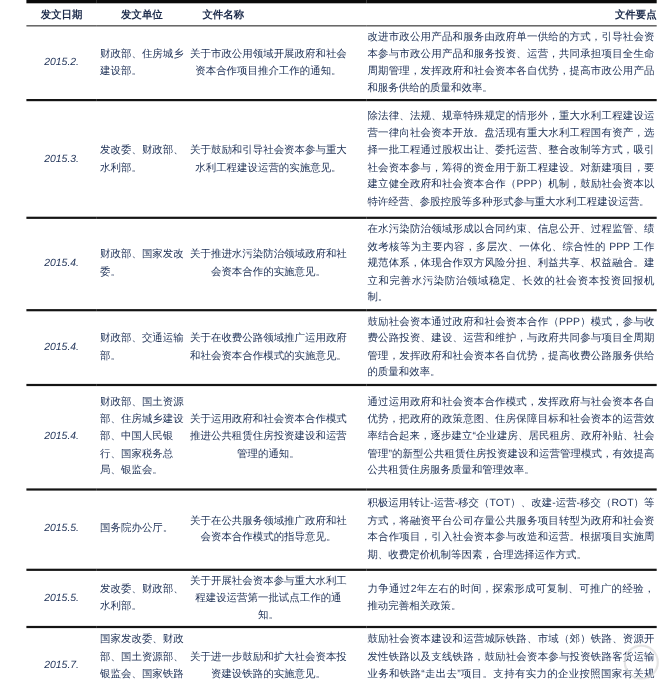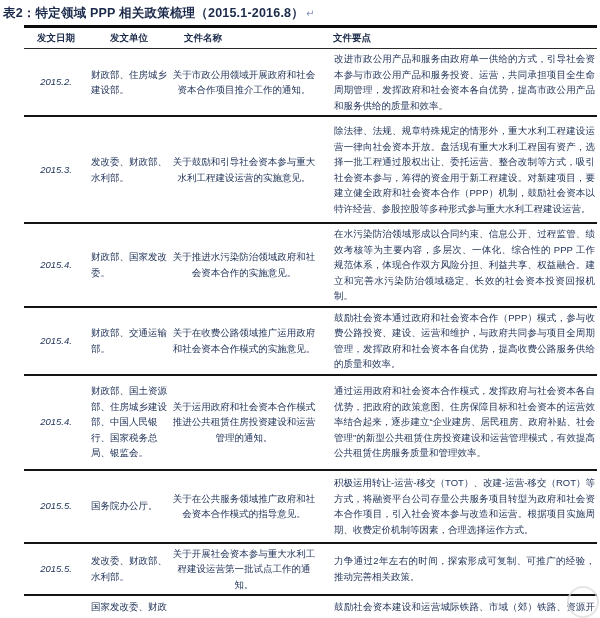--- a/index.html
+++ b/index.html
@@ -16,21 +16,21 @@
   col.c-date   { width:64px; }
   col.c-unit   { width:82px; }
   col.c-name   { width:163px; }
   col.c-points { width:264px; }
 
   thead th { font-size:9.5px; font-weight:bold; color:#1b2a4a;
              border-top:3px solid #0b0b0b; border-bottom:1px solid #2a2a2a;
              padding:4px 0 3px 0; height:13px; vertical-align:middle; }
   th.h-date, th.h-unit { }
   th.h-name { text-align:left; padding-left:14px; }
-  th.h-points { text-align:left; }
+  th.h-points { text-align:right; }
 
   tbody td { font-size:9.5px; line-height:15.5px; vertical-align:middle;
              border-bottom:2px solid #141414; padding-top:2px; padding-bottom:2px; }
   td.date   { text-align:center; white-space:nowrap;font-style:italic; }
   td.unit   { padding-left:3px; padding-right:3px; }
   td.name   { text-align:center; padding-right:16px; }
   td.points { text-align:left; padding-right:2px; text-align:justify; }
 
   tbody tr:nth-child(1) td { height:45px; }
   tbody tr:nth-child(2) td { height:101px; }
@@ -47,23 +47,20 @@
   .wm-circle { width:32px; height:32px; border:2px solid #dcdcdc; border-radius:50%;
                box-sizing:border-box; }
   .wm-text { font-size:20px; font-weight:bold; color:#dedede; letter-spacing:2px;
              white-space:nowrap; }
 </style>
 </head>
 <body>
 
 <div class="doc">
 
-  <div class="title-bar">
-    <span>表2：特定领域 PPP 相关政策梳理（2015.1-2016.8）</span><span class="para-mark">↵</span>
-  </div>
 
   <table class="policy">
     <colgroup>
       <col class="c-date">
         <col class="c-unit">
         <col class="c-name">
         <col class="c-points">
     </colgroup>
     <thead>
       <tr>

